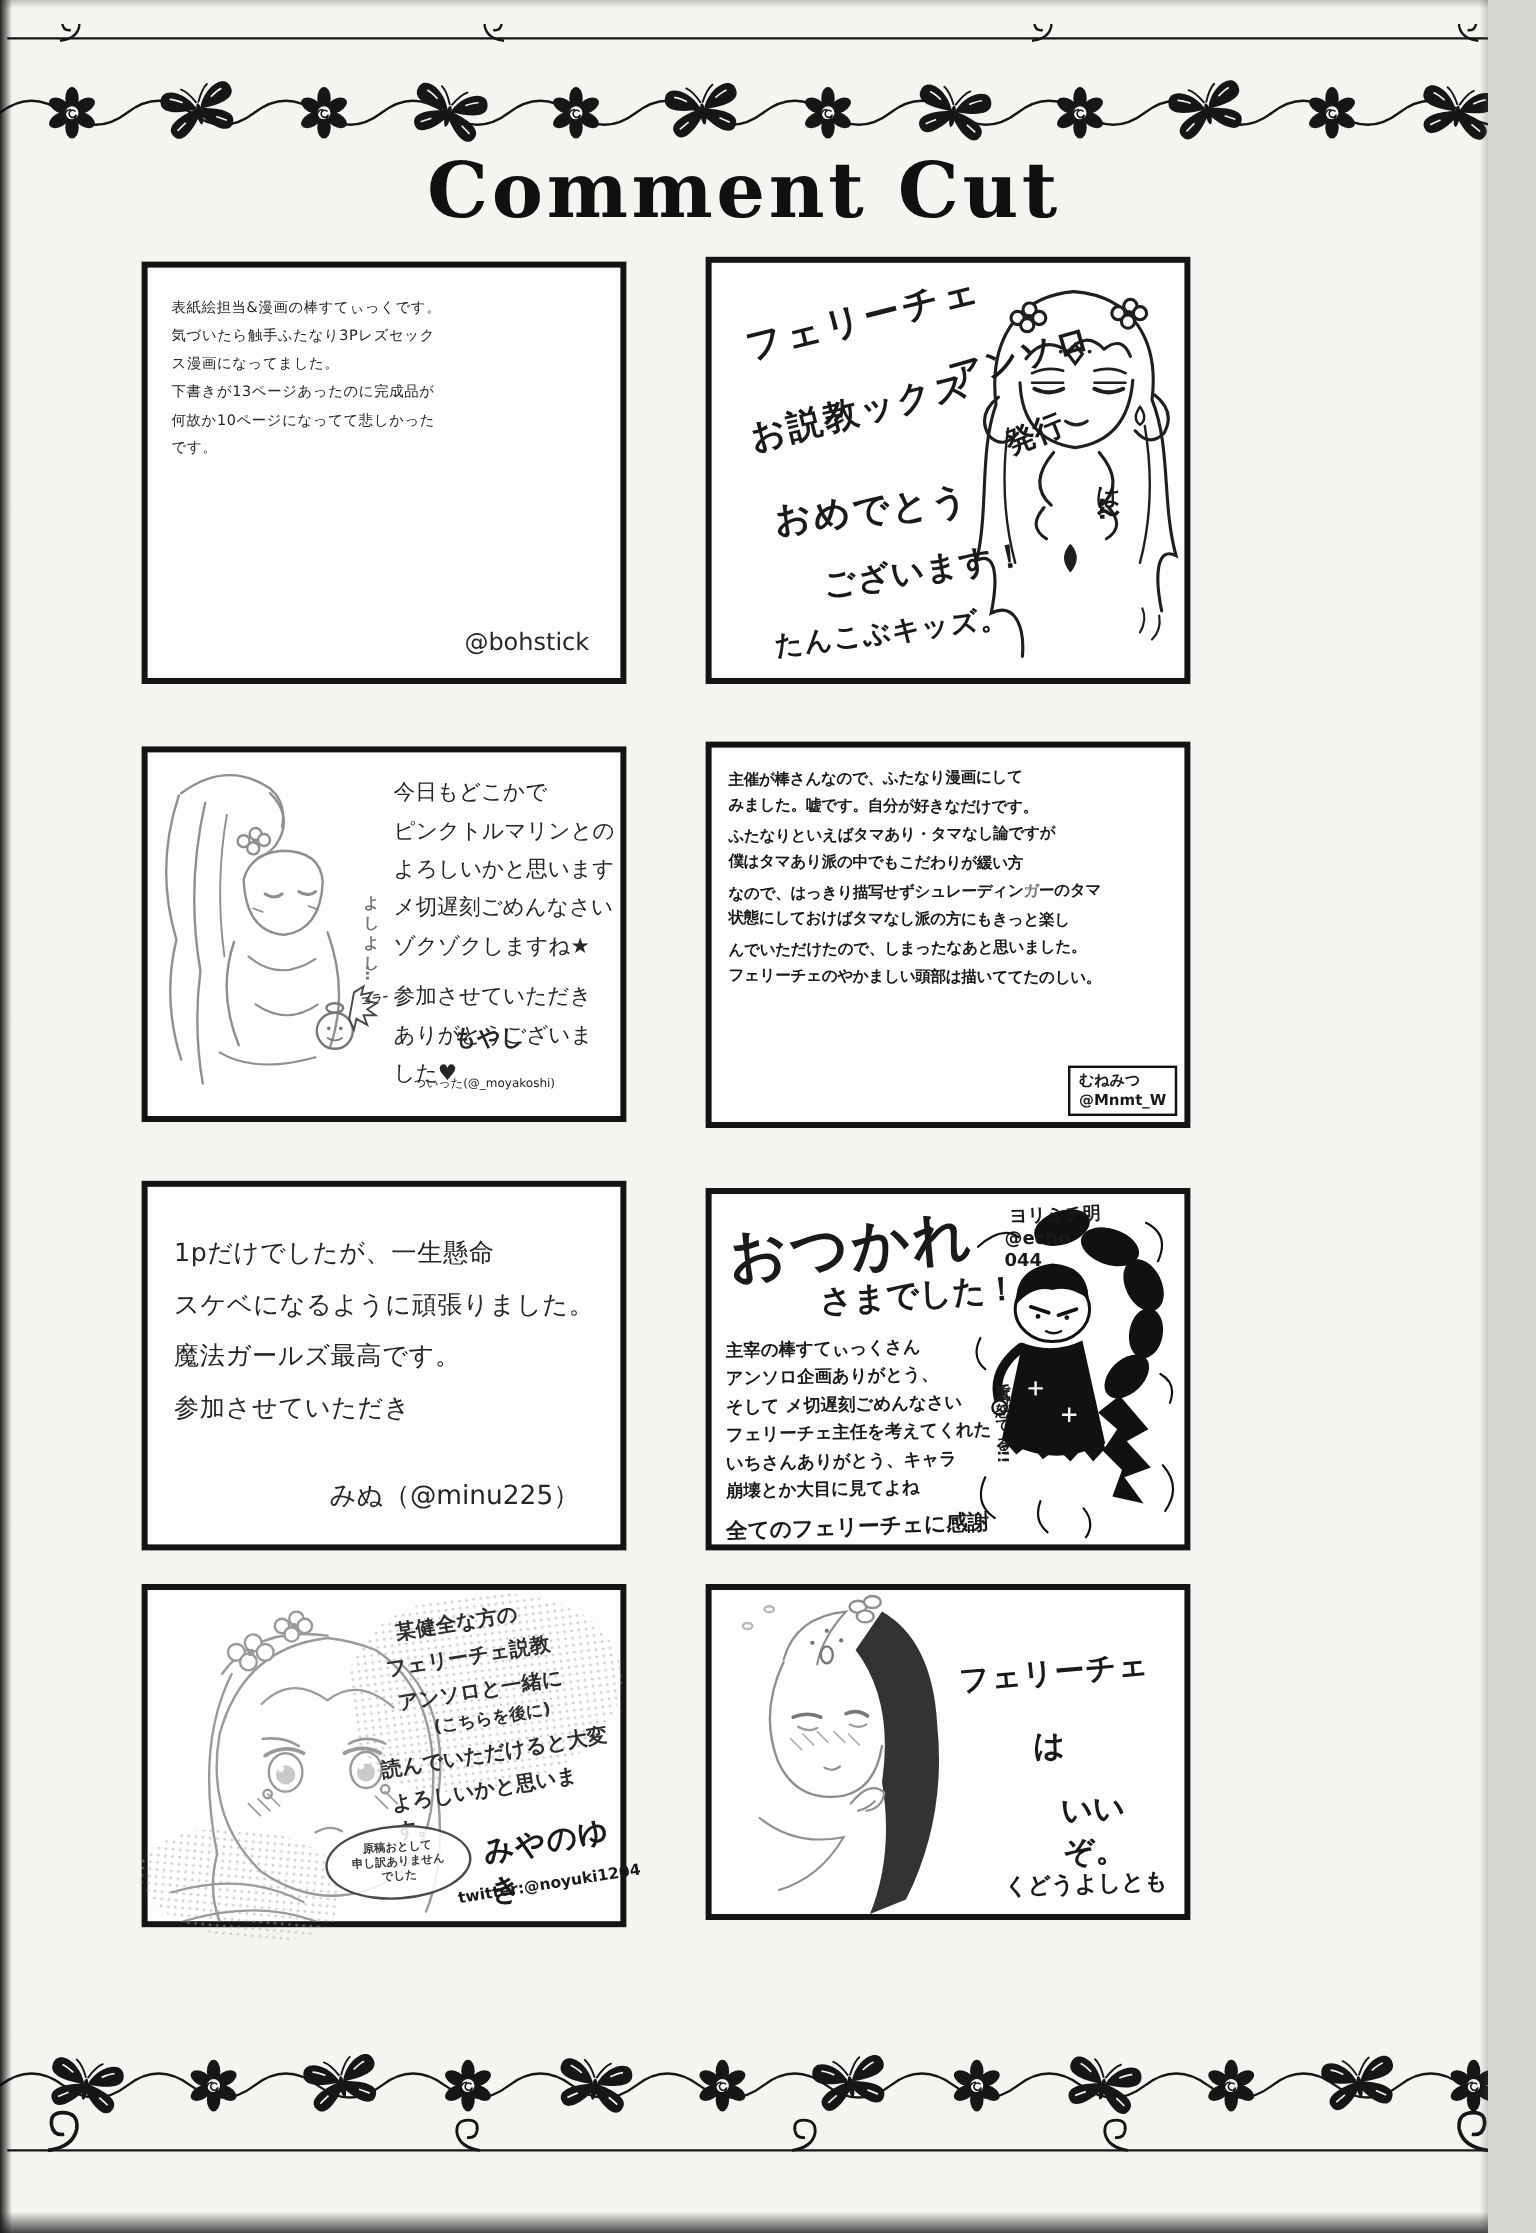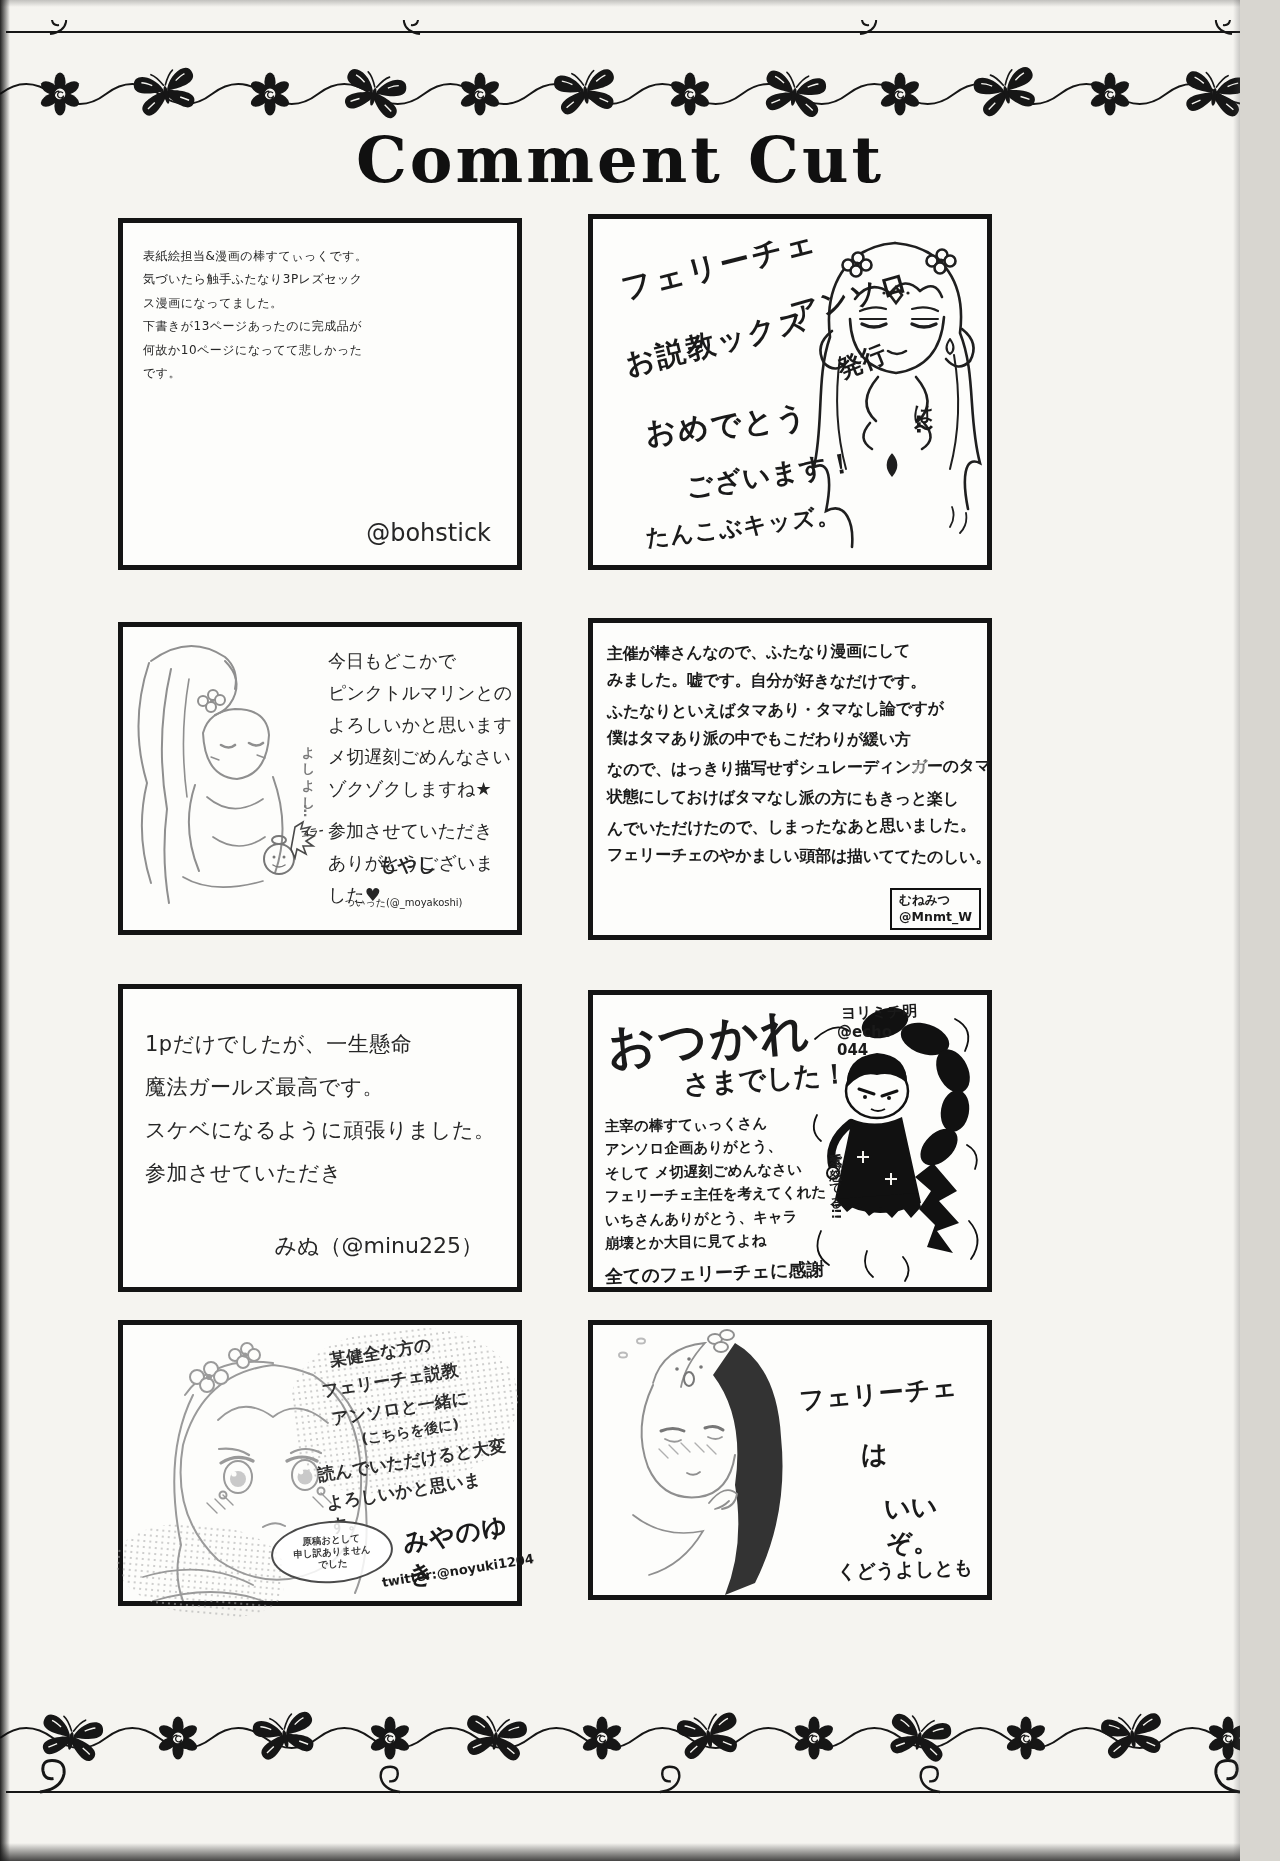--- a/index.html
+++ b/index.html
@@ -21,32 +21,32 @@
   .border-band{position:absolute;left:0;}
 
   .box{position:absolute;background:#fdfdfb;border:5px solid #141414;box-sizing:border-box;}
 
   .typed{color:#262626;}
   .tline{white-space:nowrap;}
   .hw{font-weight:bold;color:#1a1a1a;}
 
   
   .box-bohstick .body{padding:22px 18px 0 20px;font-size:12px;line-height:1.95;letter-spacing:.5px;}
-  .box-bohstick .sig{position:absolute;right:26px;bottom:18px;font-size:24px;}
+  .box-bohstick .sig{position:absolute;right:26px;bottom:18px;font-size:20px;}
 
   
   .box-moyashi .body{position:absolute;left:205px;top:18px;font-size:18px;line-height:1.78;}
   .box-moyashi .gap{height:10px;}
   .box-moyashi .sig-name{position:absolute;left:255px;bottom:52px;font-size:19px;font-weight:bold;}
   .box-moyashi .sig-handle{position:absolute;left:222px;bottom:20px;font-size:10px;}
   .yoshiyoshi{position:absolute;left:176px;top:110px;font-size:13px;color:#777;
     writing-mode:vertical-rl;letter-spacing:2px;font-weight:bold;}
 
   
-  .box-munemitsu .body{padding:14px 10px 0 14px;font-size:16px;line-height:1.82;letter-spacing:-.3px;}
+  .box-munemitsu .body{padding:14px 10px 0 14px;font-size:13px;line-height:1.82;letter-spacing:-.3px;}
   .box-munemitsu .tline:nth-child(odd){transform:rotate(-.6deg);}
   .box-munemitsu .tline:nth-child(even){transform:rotate(.4deg);}
   .box-munemitsu .sigbox{position:absolute;right:6px;bottom:5px;border:2px solid #111;
     padding:2px 7px;font-size:12.5px;line-height:1.35;text-align:left;background:#fdfdfb;}
 
   
   .box-minu .body{padding:34px 16px 0 22px;font-size:21px;line-height:2.05;letter-spacing:.5px;}
   .box-minu .sig{position:absolute;right:34px;bottom:26px;font-size:22px;}
 
   
@@ -254,22 +254,22 @@
     </div>
     <div class="sigbox">
       <div>むねみつ</div>
       <div>@Mnmt_W</div>
     </div>
   </div>
 
   <div class="box box-minu typed" style="left:118px;top:984px;width:404px;height:308px">
     <div class="body">
       <div class="tline">1pだけでしたが、一生懸命</div>
+      <div class="tline">スケベになるように頑張りました。</div>
       <div class="tline">魔法ガールズ最高です。</div>
-      <div class="tline">スケベになるように頑張りました。</div>
       <div class="tline">参加させていただき</div>
     </div>
     <div class="sig">みぬ（@minu225）</div>
   </div>
 
   <div class="box box-yorimichi hw" style="left:588px;top:990px;width:404px;height:302px">
     <svg class="sk" style="right:0;top:0" width="180" height="292" viewBox="0 0 180 292">
       <g fill="#111">
         <ellipse cx="78" cy="28" rx="24" ry="14" transform="rotate(-18 78 28)"></ellipse>
         <ellipse cx="118" cy="44" rx="25" ry="15" transform="rotate(18 118 44)"></ellipse>

